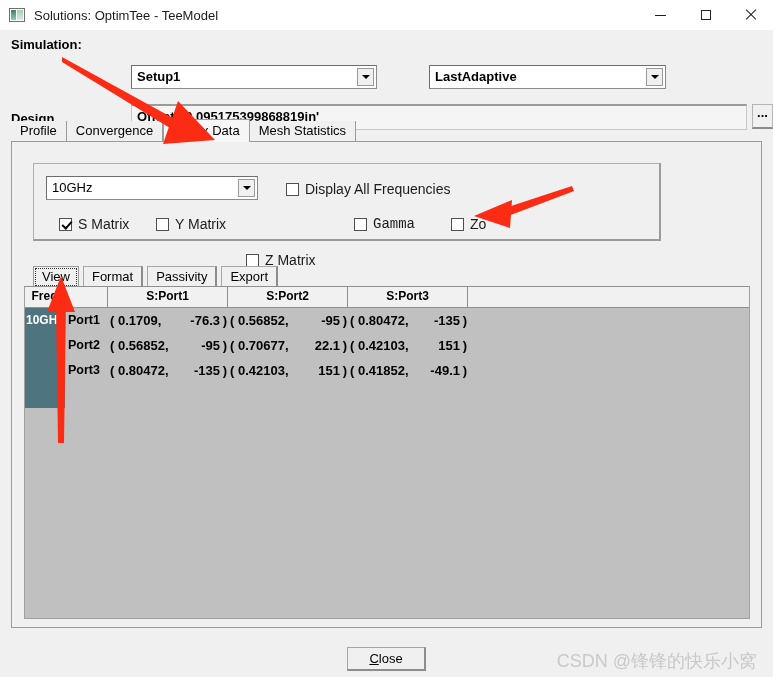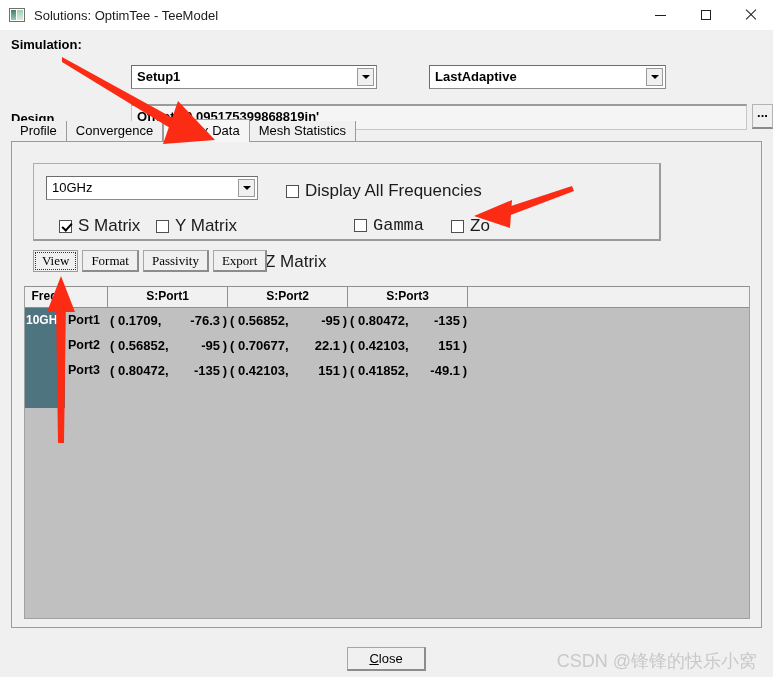--- a/index.html
+++ b/index.html
@@ -225,35 +225,34 @@
   }
   .chk.checked .box::after {
     content: "";
     position: absolute;
     left: 4px; top: 0px;
     width: 4px; height: 8px;
     border: solid #000;
     border-width: 0 2px 2px 0;
     transform: rotate(42deg);
   }
-  .chk .lab { font-size: 17px; color: #1b1b1b; }
+  .chk .lab { font-size: 14px; color: #1b1b1b; }
 
   #chk-displayall { left: 252px; top: 17px; }
   #chk-smatrix { left: 25px; top: 52px; }
   #chk-ymatrix { left: 122px; top: 52px; }
   #chk-zmatrix { left: 212px; top: 52px; margin-top: 36px; }
   #chk-gamma   { left: 320px; top: 52px; font-family: Liberation Mono, monospace; }
   #chk-zo      { left: 417px; top: 52px; }
 
   
   .btnstrip {
     position: absolute;
-    left: 21px; top: 108px;
-    display: flex;
-    font-family: Liberation Serif, serif;
+    left: 21px; top: 124px;
+    display: flex;
   }
   .sbtn {
     height: 22px;
     padding: 0 8px;
     margin-right: 4px;
     box-sizing: border-box;
     background: #f0f0f0;
     border: 1px solid #a6a6a6;
     border-bottom: 2px solid #8c8c8c;
     border-right: 2px solid #8c8c8c;

